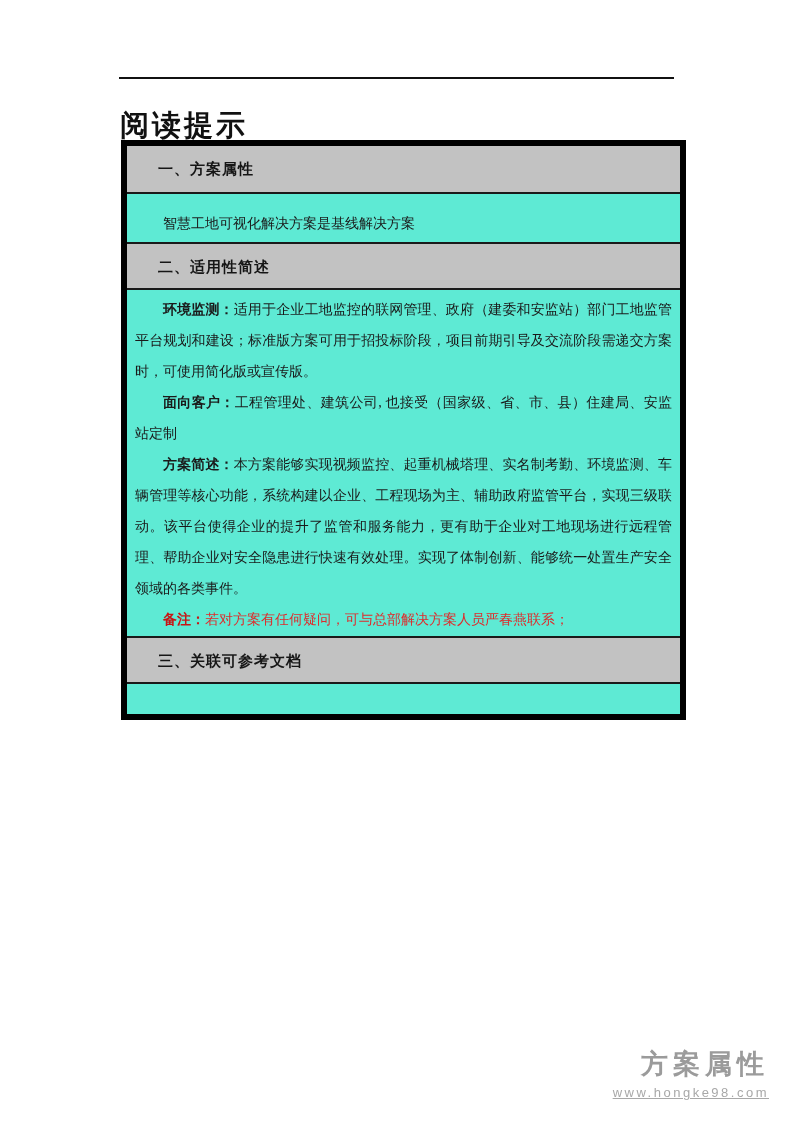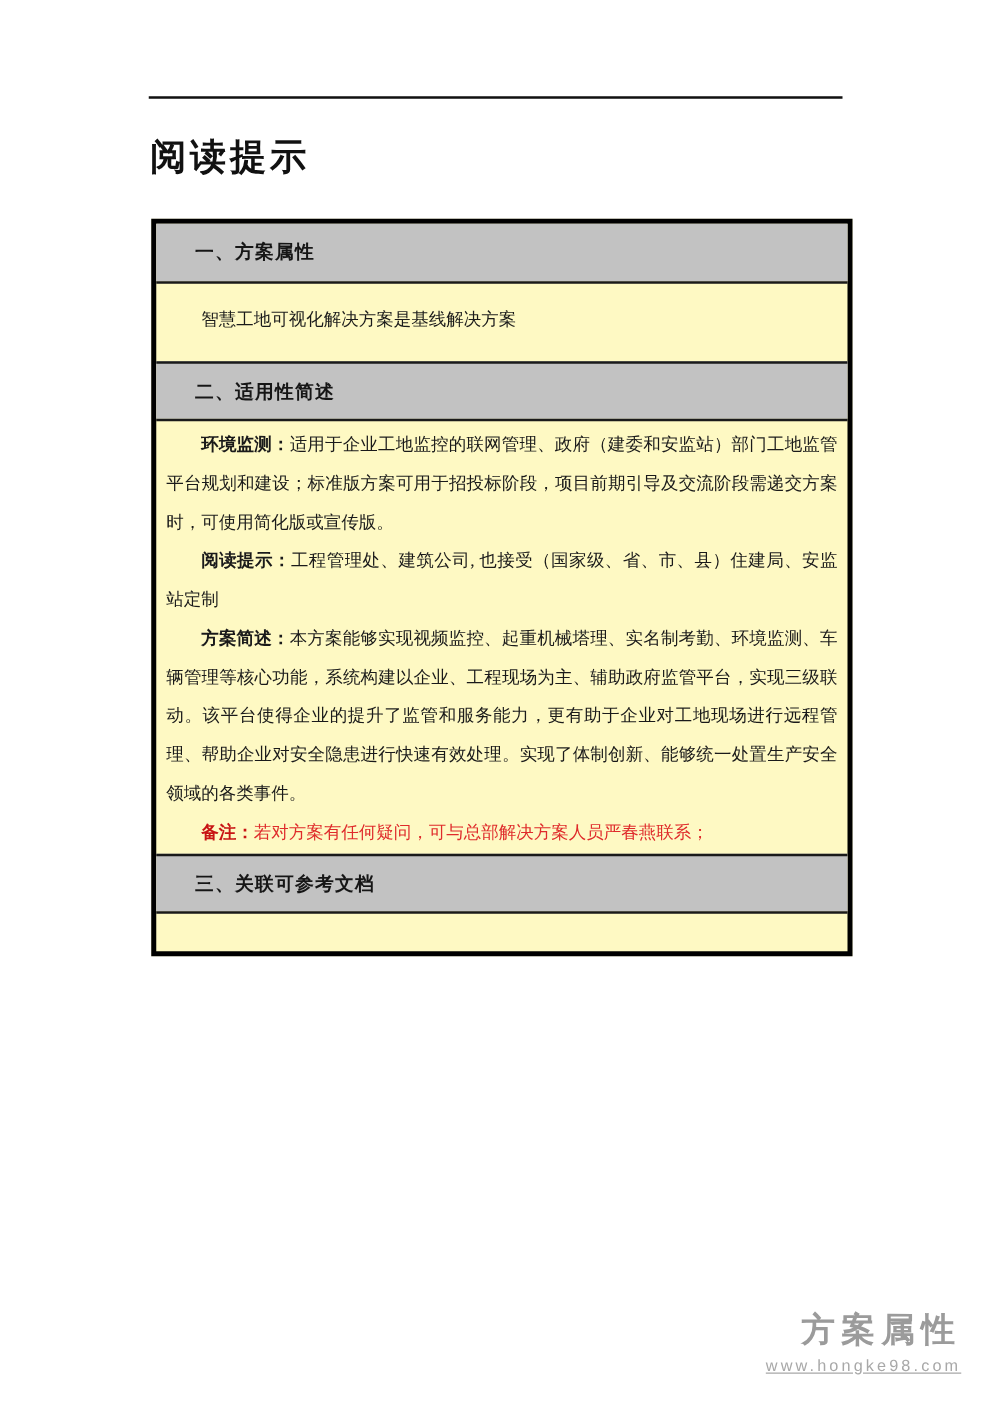--- a/index.html
+++ b/index.html
@@ -38,43 +38,42 @@
     letter-spacing: 3px;
     margin-top: 18px;
   }
 
   
   .doc-table {
     position: absolute;
     left: 121px;
     top: 140px;
     width: 553px;
-    border: 4px solid #000000;
-    background: #fef9c3;
-    margin-top: 35px;
+    border: 6px solid #000000;
+    background: #5eead4;
   }
   .row { border-top: 2px solid #1a1a1a; }
   .row:first-child { border-top: none; }
 
   .sec-header {
     background: #c2c2c2;
     height: 46px;
     line-height: 46px;
     padding-left: 31px;
     font-family: "Liberation Sans", "DejaVu Sans", sans-serif;
     font-weight: bold;
     font-size: 15px;
     color: #161616;
     letter-spacing: 1px;
     box-sizing: border-box;
     overflow: hidden;
   }
 
   .cell-single {
-    height: 64px;
+    height: 50px;
     box-sizing: border-box;
     padding: 20px 4px 0 8px;
     font-size: 14px;
     line-height: 20px;
   }
   .cell-single .indented { padding-left: 28px; }
 
   .cell-body {
     height: 348px;
     box-sizing: border-box;
@@ -129,21 +128,21 @@
   <div class="row sec-header">一、方案属性</div>
 
   <div class="row cell-single">
     <div class="indented">智慧工地可视化解决方案是基线解决方案</div>
   </div>
 
   <div class="row sec-header">二、适用性简述</div>
 
   <div class="row cell-body">
     <p><span class="lead">环境监测：</span><span>适用于企业工地监控的联网管理、政府（建委和安监站）部门工地监管平台规划和建设；标准版方案可用于招投标阶段，项目前期引导及交流阶段需递交方案时，可使用简化版或宣传版。</span></p>
-    <p><span class="lead">阅读提示：</span><span>工程管理处、建筑公司, 也接受（国家级、省、市、县）住建局、安监站定制</span></p>
+    <p><span class="lead">面向客户：</span><span>工程管理处、建筑公司, 也接受（国家级、省、市、县）住建局、安监站定制</span></p>
     <p><span class="lead">方案简述：</span><span>本方案能够实现视频监控、起重机械塔理、实名制考勤、环境监测、车辆管理等核心功能，系统构建以企业、工程现场为主、辅助政府监管平台，实现三级联动。该平台使得企业的提升了监管和服务能力，更有助于企业对工地现场进行远程管理、帮助企业对安全隐患进行快速有效处理。实现了体制创新、能够统一处置生产安全领域的各类事件。</span></p>
     <p class="remark-line" style="color:#df2b2b;"><span class="lead" style="color:#c81414;">备注：</span><span>若对方案有任何疑问，可与总部解决方案人员严春燕联系；</span></p>
   </div>
 
   <div class="row sec-header">三、关联可参考文档</div>
 
   <div class="row cell-empty"></div>
 
 </div>
 

